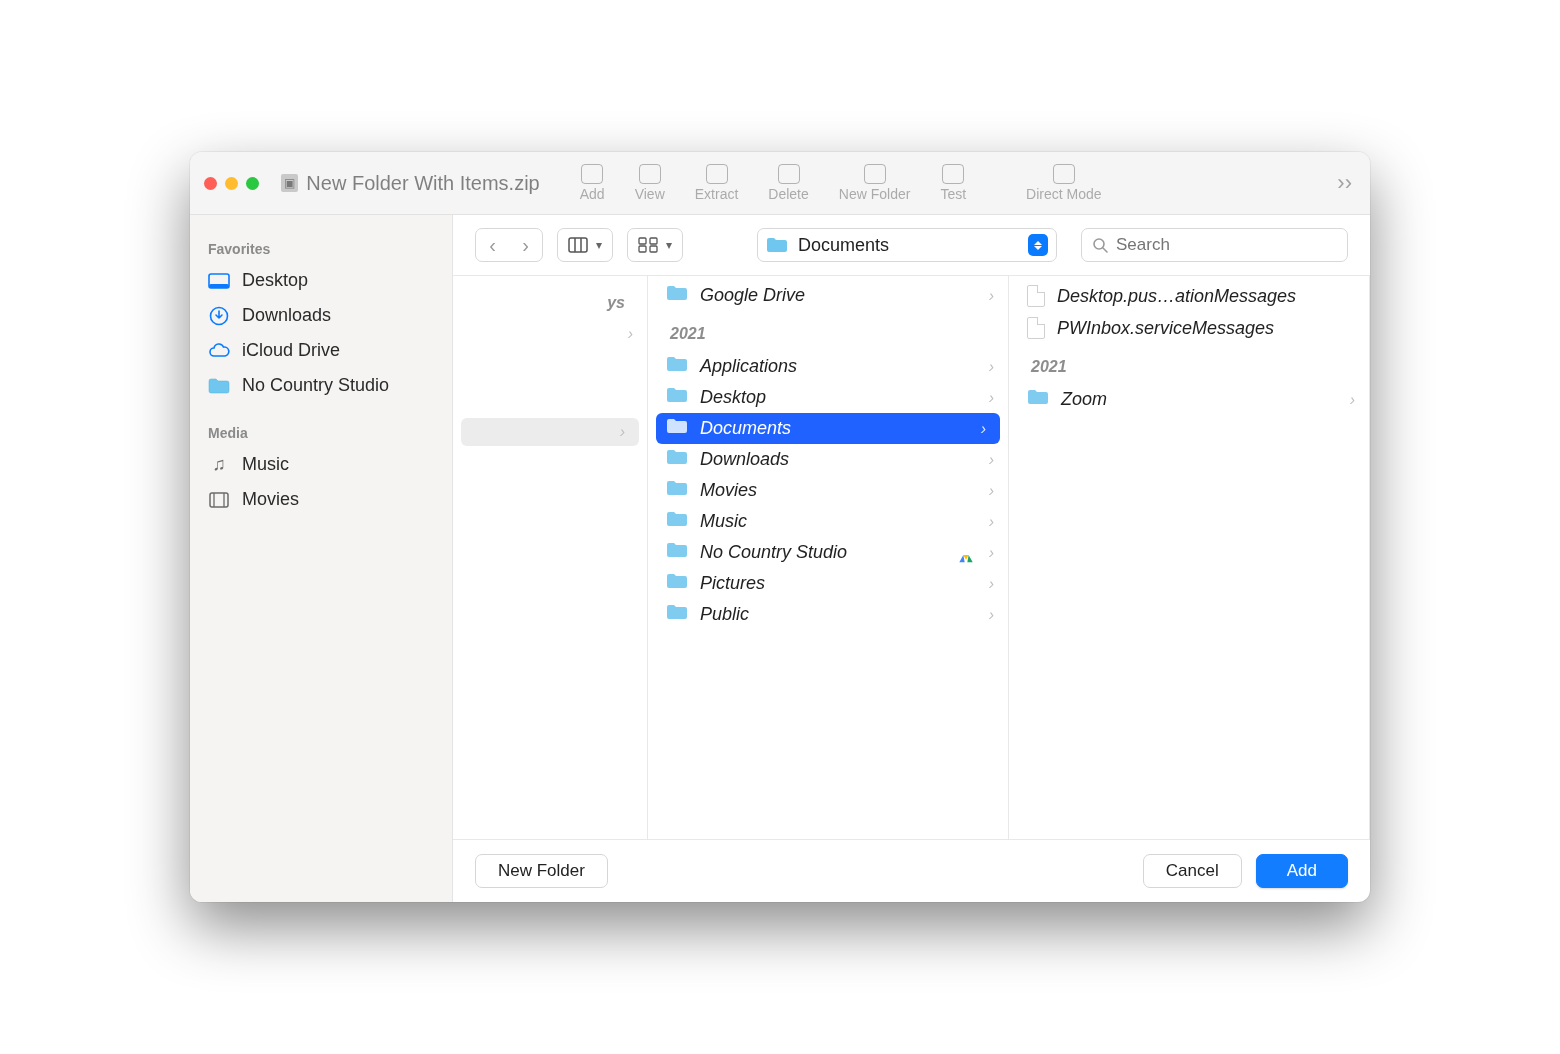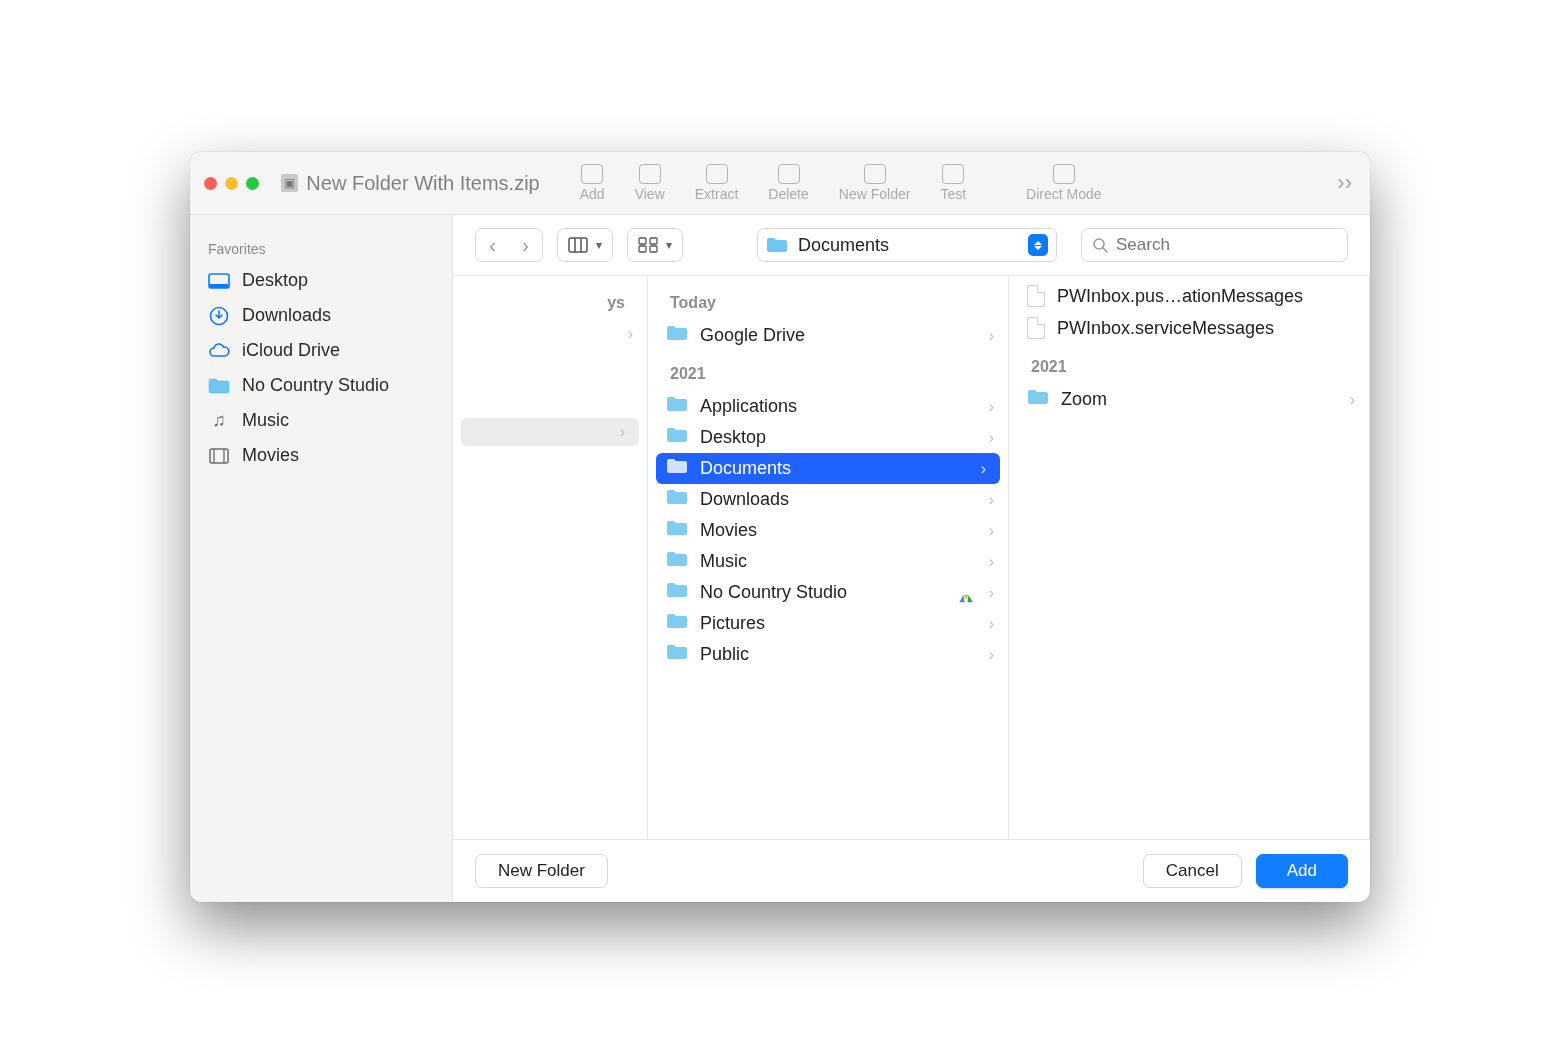--- a/index.html
+++ b/index.html
@@ -60,21 +60,21 @@
     border-top:1px solid #e2e2e2;
   }
   
   .sidebar {
     width: 263px;
     background:#f5f4f2;
     border-right:1px solid #e4e4e4;
     padding:18px 0 0 0;
     font-size:18px;
   }
-  .sb-head{font-size:14px;color:#8a8a8a;font-weight:400;padding:8px 18px 6px;}
+  .sb-head{font-size:14px;color:#8a8a8a;font-weight:700;padding:8px 18px 6px;}
   .sb-item{display:flex;align-items:center;gap:12px;padding:7px 18px;color:#2a2a2a;}
   .sb-icon{width:22px;height:18px;display:flex;align-items:center;justify-content:center;}
   .sb-icon svg{display:block;}
 
   
   .main {
     flex:1;
     display:flex;
     flex-direction:column;
     min-width:0;
@@ -117,21 +117,21 @@
   .loc-pop .sel::before{border-bottom:4px solid #fff;}
   .loc-pop .sel::after{border-top:4px solid #fff;}
   .search{
     flex:0 0 210px;margin-left:auto;
     border:1px solid #d8d8d8;border-radius:7px;height:34px;
     display:flex;align-items:center;padding:0 10px;gap:8px;color:#9a9a9a;font-size:18px;
   }
   .search input{border:none;outline:none;font-size:17px;flex:1;background:transparent;color:#333;}
 
   
-  .browser{flex:1;display:flex;min-height:0;border-top:1px solid #e8e8e8;border-bottom:1px solid #e8e8e8;}
+  .browser{flex:1;display:flex;min-height:0;border-top:1px solid #e8e8e8;border-bottom:1px solid #e8e8e8;font-style:italic;}
   .col{border-right:1px solid #e8e8e8;overflow-y:auto;padding-top:4px;}
   .col0{width:195px;}
   .col1{flex:1;min-width:360px;}
   .col2{flex:1;min-width:330px;}
   .grp-head{font-size:16px;color:#8d8d8d;font-weight:600;padding:14px 22px 8px;}
   .row{
     display:flex;align-items:center;gap:12px;
     padding:5px 14px 5px 18px;font-size:18px;
     position:relative;
   }
@@ -236,20 +236,21 @@
       </div>
       <div class="sb-item">
         <span class="sb-icon">
           <svg width="22" height="16" viewBox="0 0 22 16">
               <path d="M1 3a2 2 0 012-2h5l2 2h9a2 2 0 012 2v8a2 2 0 01-2 2H3a2 2 0 01-2-2z" fill="#6fc7ef" stroke="#4fb0de" stroke-width="0.5"></path>
             </svg>
         </span>
         <span>No Country Studio</span>
       </div>
 
+      <div class="sb-head" style="margin-top:14px">Media</div>
       <div class="sb-item">
         <span class="sb-icon" style="color:#6b6b6b;font-size:18px;">♫</span>
         <span>Music</span>
       </div>
       <div class="sb-item">
         <span class="sb-icon">
           <svg width="20" height="16" viewBox="0 0 20 16">
               <rect x="1" y="1" width="18" height="14" rx="2" fill="none" stroke="#6b6b6b" stroke-width="1.5"></rect>
               <line x1="5" y1="1" x2="5" y2="15" stroke="#6b6b6b" stroke-width="1.3"></line>
               <line x1="15" y1="1" x2="15" y2="15" stroke="#6b6b6b" stroke-width="1.3"></line>
@@ -306,21 +307,20 @@
           <div class="row">
             <span class="chev">›</span>
           </div>
           <div style="height:70px"></div>
           <div class="row sel0">
             <span class="chev">›</span>
           </div>
         </div>
 
         <div class="col col1" id="col1">
-            <div class="grp-head">Today</div>
             <div class="row">
               <span><svg class="folder-ic" viewBox="0 0 22 16">
                   <path d="M1 3a2 2 0 012-2h5l2 2h9a2 2 0 012 2v8a2 2 0 01-2 2H3a2 2 0 01-2-2z" fill="#7fccf0"></path>
                 </svg></span>
               <span>Google Drive</span>
               <span class="chev">›</span>
             </div>
             <div class="grp-head">2021</div>
             <div class="row">
               <span><svg class="folder-ic" viewBox="0 0 22 16">
@@ -392,21 +392,21 @@
                   <path d="M1 3a2 2 0 012-2h5l2 2h9a2 2 0 012 2v8a2 2 0 01-2 2H3a2 2 0 01-2-2z" fill="#7fccf0"></path>
                 </svg></span>
               <span>Public</span>
               <span class="chev">›</span>
             </div>
           </div>
 
         <div class="col col2" id="col2">
             <div class="row">
               <span class="file-ic"></span>
-              <span>PWInbox.pus…ationMessages</span>
+              <span>Desktop.pus…ationMessages</span>
             </div>
             <div class="row">
               <span class="file-ic"></span>
               <span>PWInbox.serviceMessages</span>
             </div>
             <div class="grp-head">2021</div>
             <div class="row">
               <span><svg class="folder-ic" viewBox="0 0 22 16">
                   <path d="M1 3a2 2 0 012-2h5l2 2h9a2 2 0 012 2v8a2 2 0 01-2 2H3a2 2 0 01-2-2z" fill="#7fccf0"></path>
                 </svg></span>

